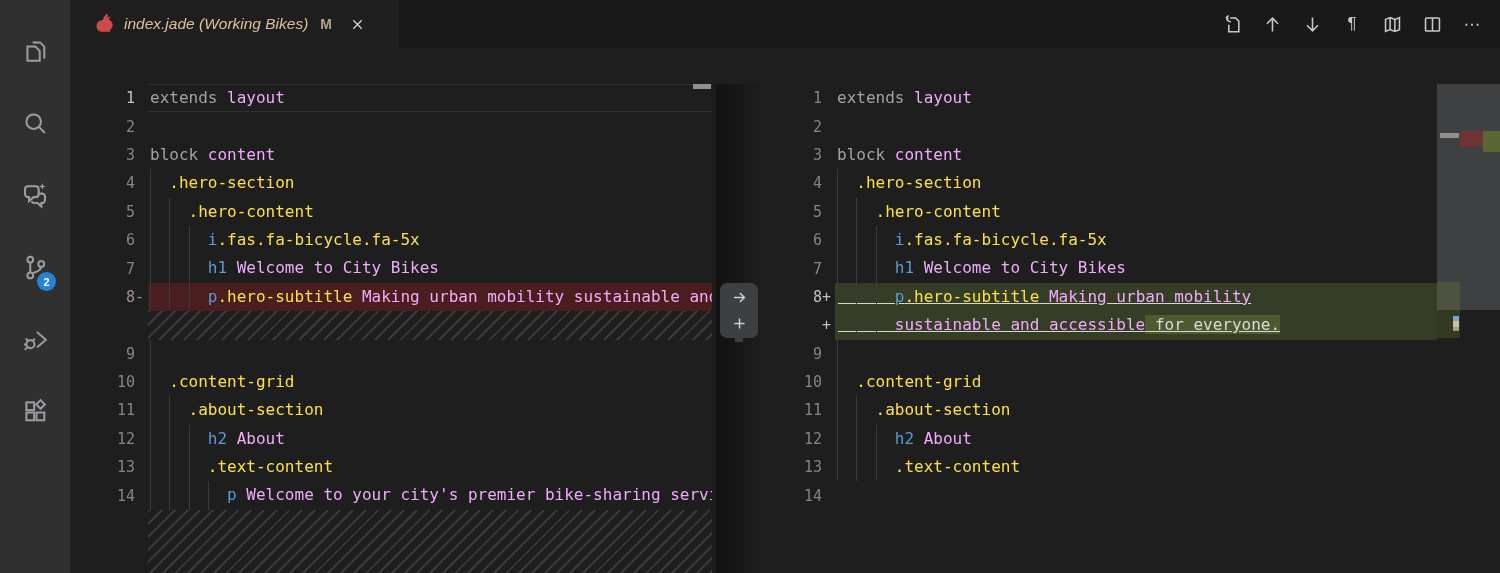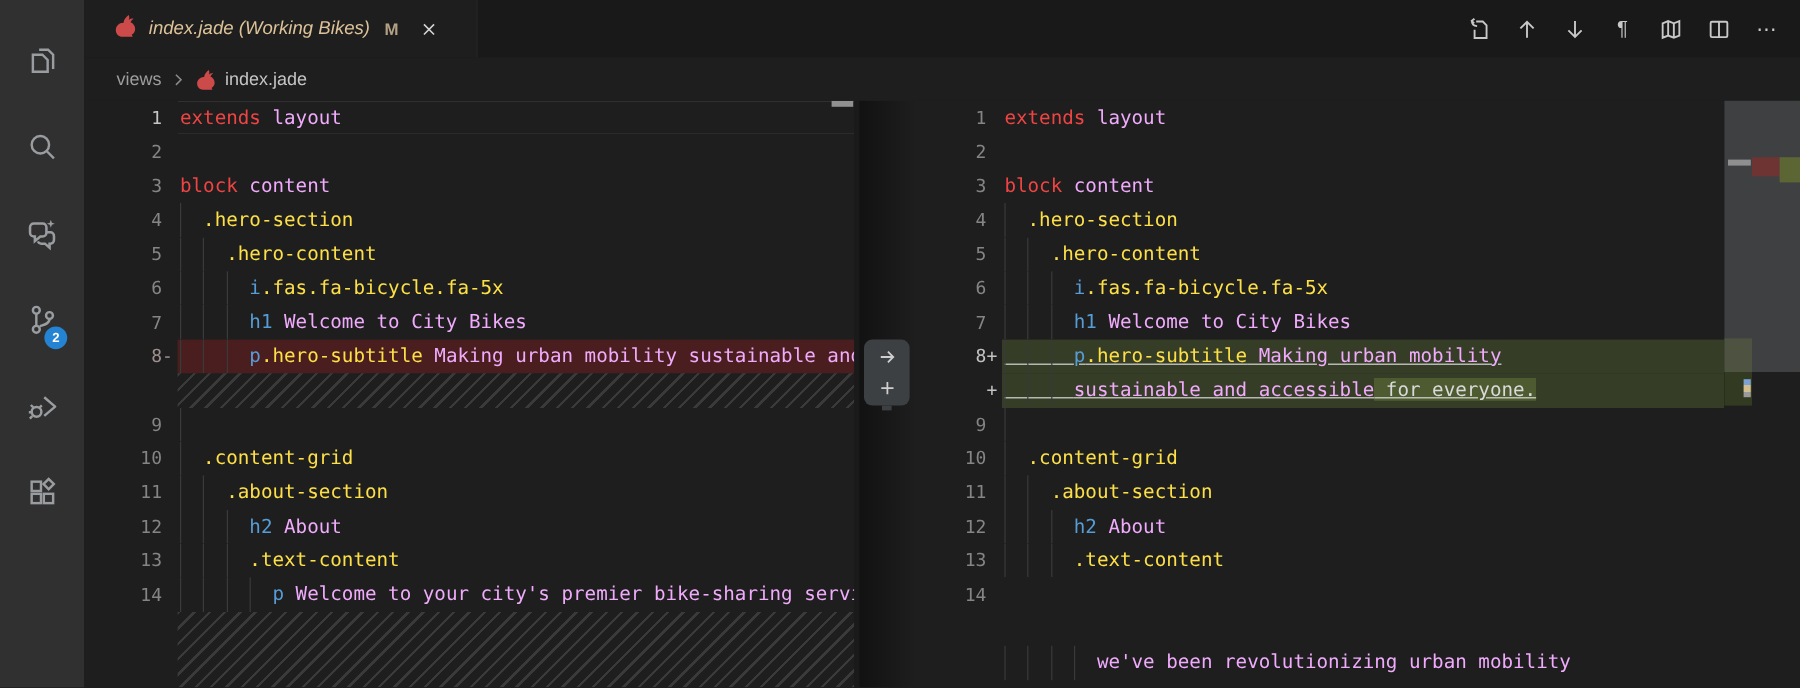--- a/index.html
+++ b/index.html
@@ -62,21 +62,21 @@
   .gd { position:absolute; top:0; bottom:0; width:1px; background:#3a3a3a; }
 
   .k-removed .txt { background:#4a1e1e; }
   .k-removed .gut { color:#a09090; }
   .k-added .txt { background:#363d27;text-decoration:underline; }
   .k-added .gut { color:#c2c2c2; }
   .k-current .txt { box-shadow: inset 0 1px 0 #303030, inset 0 -1px 0 #303030; }
   .k-current .gut { color:#c6c6c6; }
   .k-hatch .txt { background:repeating-linear-gradient(135deg,#3a3a3a 0 2px, rgba(0,0,0,0) 2px 9px); }
 
-  .sg-k { color:#ef4444; }    
+  .sg-k { color:#a3a3a3; }    
   .sg-g { color:#569cd6; }    
   .sg-c { color:#fde047; }    
   .sg-t { color:#f0abfc; }    
   .sg-i { color:#dadada; background:#4e5a30; } 
 
   
   .lscroll { position:absolute; right:1px; top:0; width:18px; height:5px; background:#919191; z-index:4; cursor:pointer; }
 
   
   .diff-widget { position:absolute; left:650px; top:199px; width:38px; height:55px;
@@ -205,34 +205,20 @@
       <span class="ea-btn">
         <svg width="21" height="21" viewBox="0 0 16 16">
           <rect x="2.7" y="3.1" width="10.6" height="9.8" rx="0.8"></rect>
           <path d="M8 3.1v9.8"></path>
         </svg>
       </span>
       <span class="ea-btn">⋯</span>
     </div>
   </div>
 
-  <div class="breadcrumb">
-    <span class="bc-folder">views</span>
-    <span class="bc-sep">
-      <svg width="15" height="15" viewBox="0 0 16 16" fill="none" stroke="#8a8a8a" stroke-width="1.4">
-        <path d="M6 3.5L10.5 8 6 12.5"></path>
-      </svg>
-    </span>
-    <span>
-      <svg width="19" height="19" viewBox="0 0 16 16" fill="#cd4a4a" style="vertical-align:-4px;">
-        <path d="M10.1 1.1c.5 1.1.5 2.3 0 3.2.9-.7 2-1 3.1-.8-.9.5-1.6 1.3-1.9 2.2 1.7.7 2.9 2.4 2.9 4.3 0 1.6-.9 3-2.2 3.7l.7 1.3H6.1c-2.3 0-4.2-1.9-4.2-4.2 0-2.6 2.1-4.7 4.7-4.7h.3c0-1 .4-2.1 1.1-2.9.6-.9 1.3-1.6 2.1-2.1z"></path>
-      </svg>
-    </span>
-    <span class="bc-file">index.jade</span>
-  </div>
 
   <div class="diff">
     <div class="editor ed-left">
       <div id="editor-left-rows">
           <div class="row k-current">
             <div class="gut">
               <span class="ln">1</span>
               <span class="sign"></span>
             </div>
             <div class="txt"><span class="sg-k">extends</span><span class="sg-t"> layout</span></div>
@@ -458,21 +444,20 @@
             <div class="gut">
               <span class="ln"></span>
               <span class="sign"></span>
             </div>
           </div>
           <div class="row k-n">
             <div class="gut">
               <span class="ln"></span>
               <span class="sign"></span>
             </div>
-            <div class="txt"><i class="gd" style="left: 2px;"></i><i class="gd" style="left: 21.26px;"></i><i class="gd" style="left: 40.52px;"></i><i class="gd" style="left: 59.78px;"></i><span class="sg-t">        </span><span class="sg-t">we've been revolutionizing urban mobility</span></div>
           </div>
         </div>
       <div class="shadow"></div>
     </div>
 
     <div class="diff-widget">
       <span class="dw-btn">
         <svg width="17" height="17" viewBox="0 0 16 16">
           <path d="M2.8 8h9.4M8.4 3.8L12.6 8l-4.2 4.2"></path>
         </svg>

